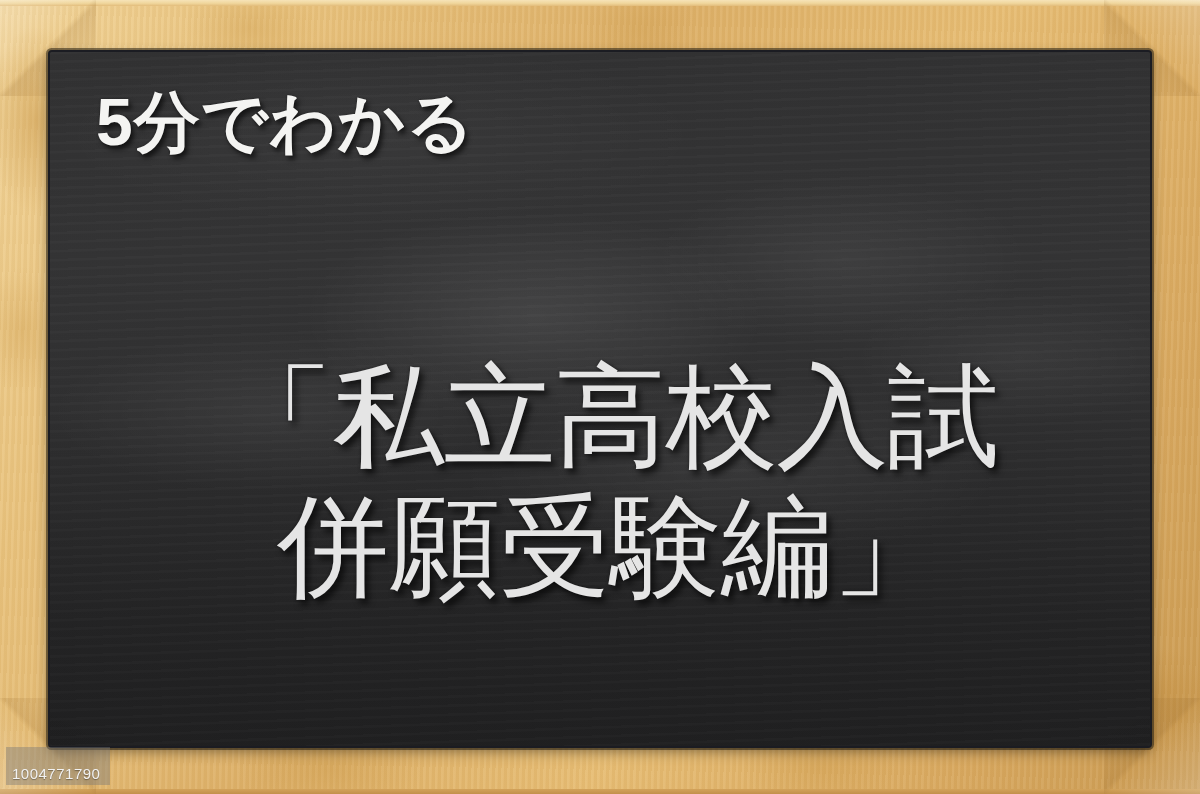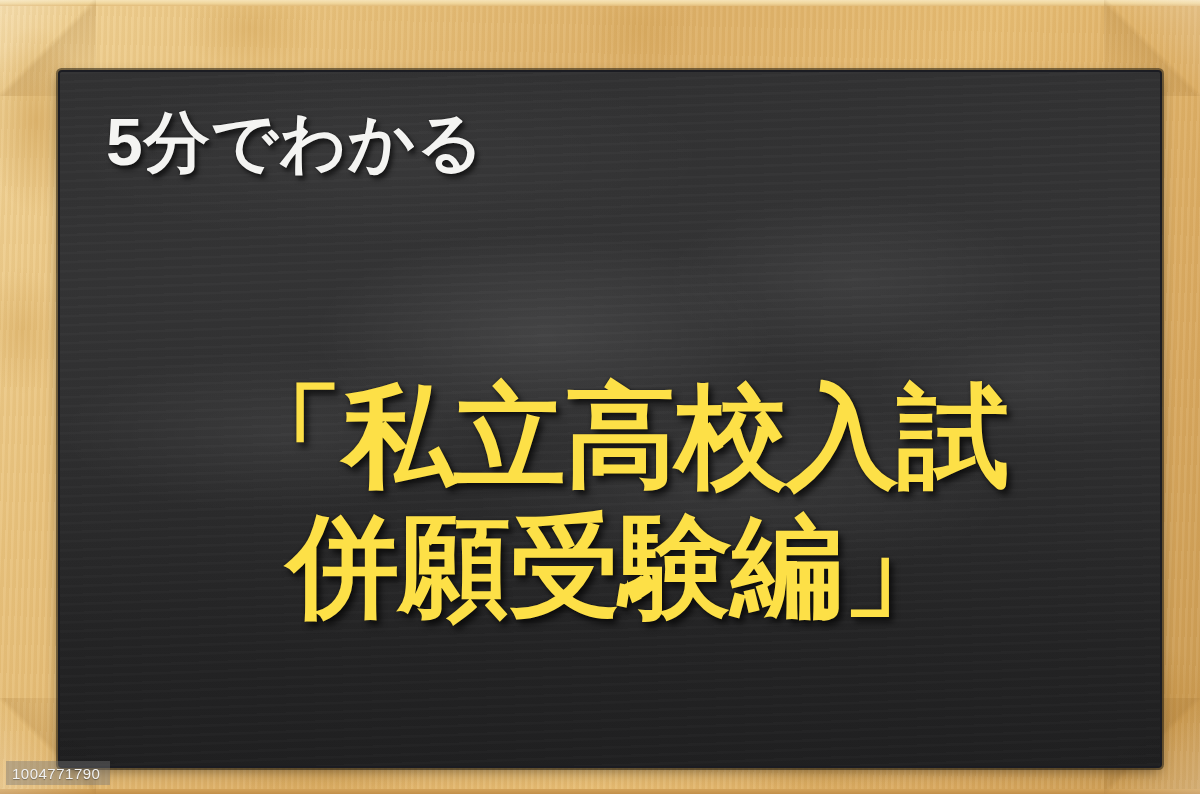--- a/index.html
+++ b/index.html
@@ -63,30 +63,29 @@
     background: linear-gradient(135deg, rgba(255,255,255,.20) 0%, rgba(255,255,255,0) 48%, rgba(140,96,36,.17) 52%, rgba(140,96,36,0) 100%);
   }
   .mitre.tl { left: 0;    top: 0;    }
   .mitre.tr { right: 0;   top: 0;    transform: scaleX(-1); }
   .mitre.bl { left: 0;    bottom: 0; transform: scaleY(-1); }
   .mitre.br { right: 0;   bottom: 0; transform: scale(-1,-1); }
 
   
   .board-shell {
     position: absolute;
-    left: 60px;  top: 52px;
+    left: 50px;  top: 52px;
     width: 1100px; height: 694px;
     border-radius: 2px;
     box-shadow:
       0 0 0 2px #1b1c22,
       0 0 0 4px rgba(40,32,18,.55),
       0 5px 14px rgba(0,0,0,.45);
     overflow: hidden;
     background: #2e2e2e;
-    margin-top: 20px;
   }
   .board-surface {
     position: absolute;
     inset: 0;
     background:
       
       radial-gradient(ellipse 330px 150px at 44% 38%, rgba(255,255,255,.085) 0%, rgba(255,255,255,0) 70%),
       radial-gradient(ellipse 260px 120px at 72% 30%, rgba(255,255,255,.055) 0%, rgba(255,255,255,0) 72%),
       radial-gradient(ellipse 300px 110px at 20% 52%, rgba(255,255,255,.050) 0%, rgba(255,255,255,0) 74%),
       radial-gradient(ellipse 380px 130px at 62% 60%, rgba(255,255,255,.060) 0%, rgba(255,255,255,0) 72%),
@@ -135,38 +134,38 @@
   }
 
   .headline-block {
     position: absolute;
     left: 0;
     right: 0;
     top: 300px;
     text-align: center;
   }
   .headline-line {
-    color: #fde047;
-    font-weight: 700;
+    color: #e5e5e5;
+    font-weight: 400;
     font-size: 112px;
     line-height: 1.16;
     letter-spacing: -1px;
     white-space: nowrap;
     text-shadow:
       4px 5px 6px rgba(0,0,0,.66),
       0 0 3px rgba(0,0,0,.40);
     padding-left: 20px;
   }
 
   
   .watermark {
     position: absolute;
     left: 6px;
     bottom: 9px;
-    padding: 4px 10px 3px 6px;
+    padding: 18px 10px 3px 6px;
     font-size: 15px;
     letter-spacing: .5px;
     color: #f2f2f2;
     background: rgba(120,120,120,.42);
     text-shadow: 0 1px 1px rgba(0,0,0,.35);
     user-select: none;
   }
 </style>
 </head>
 <body>

